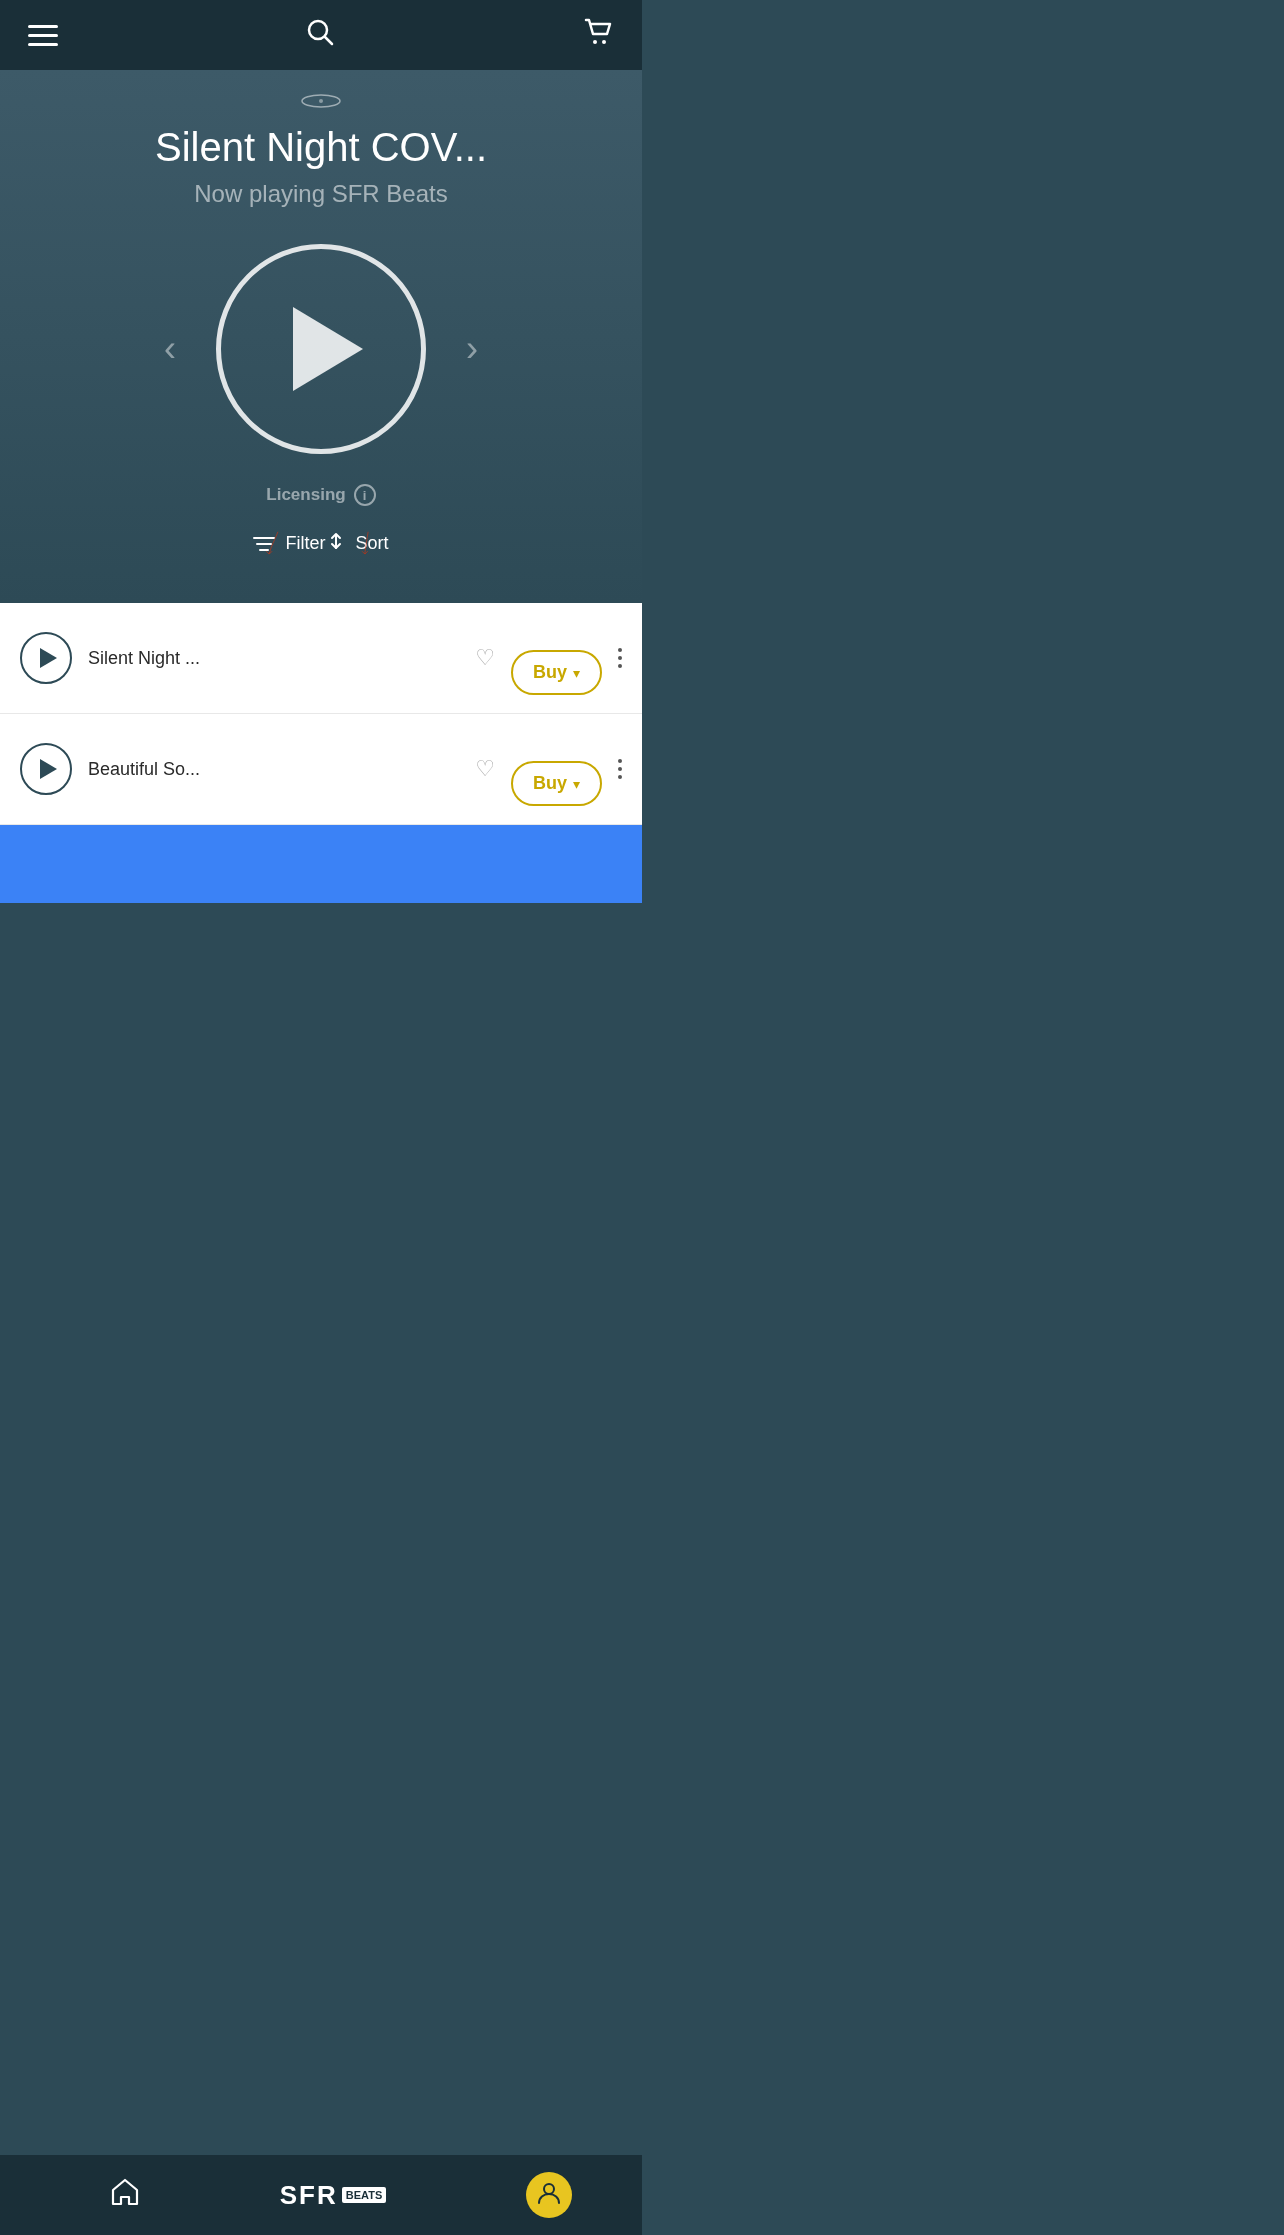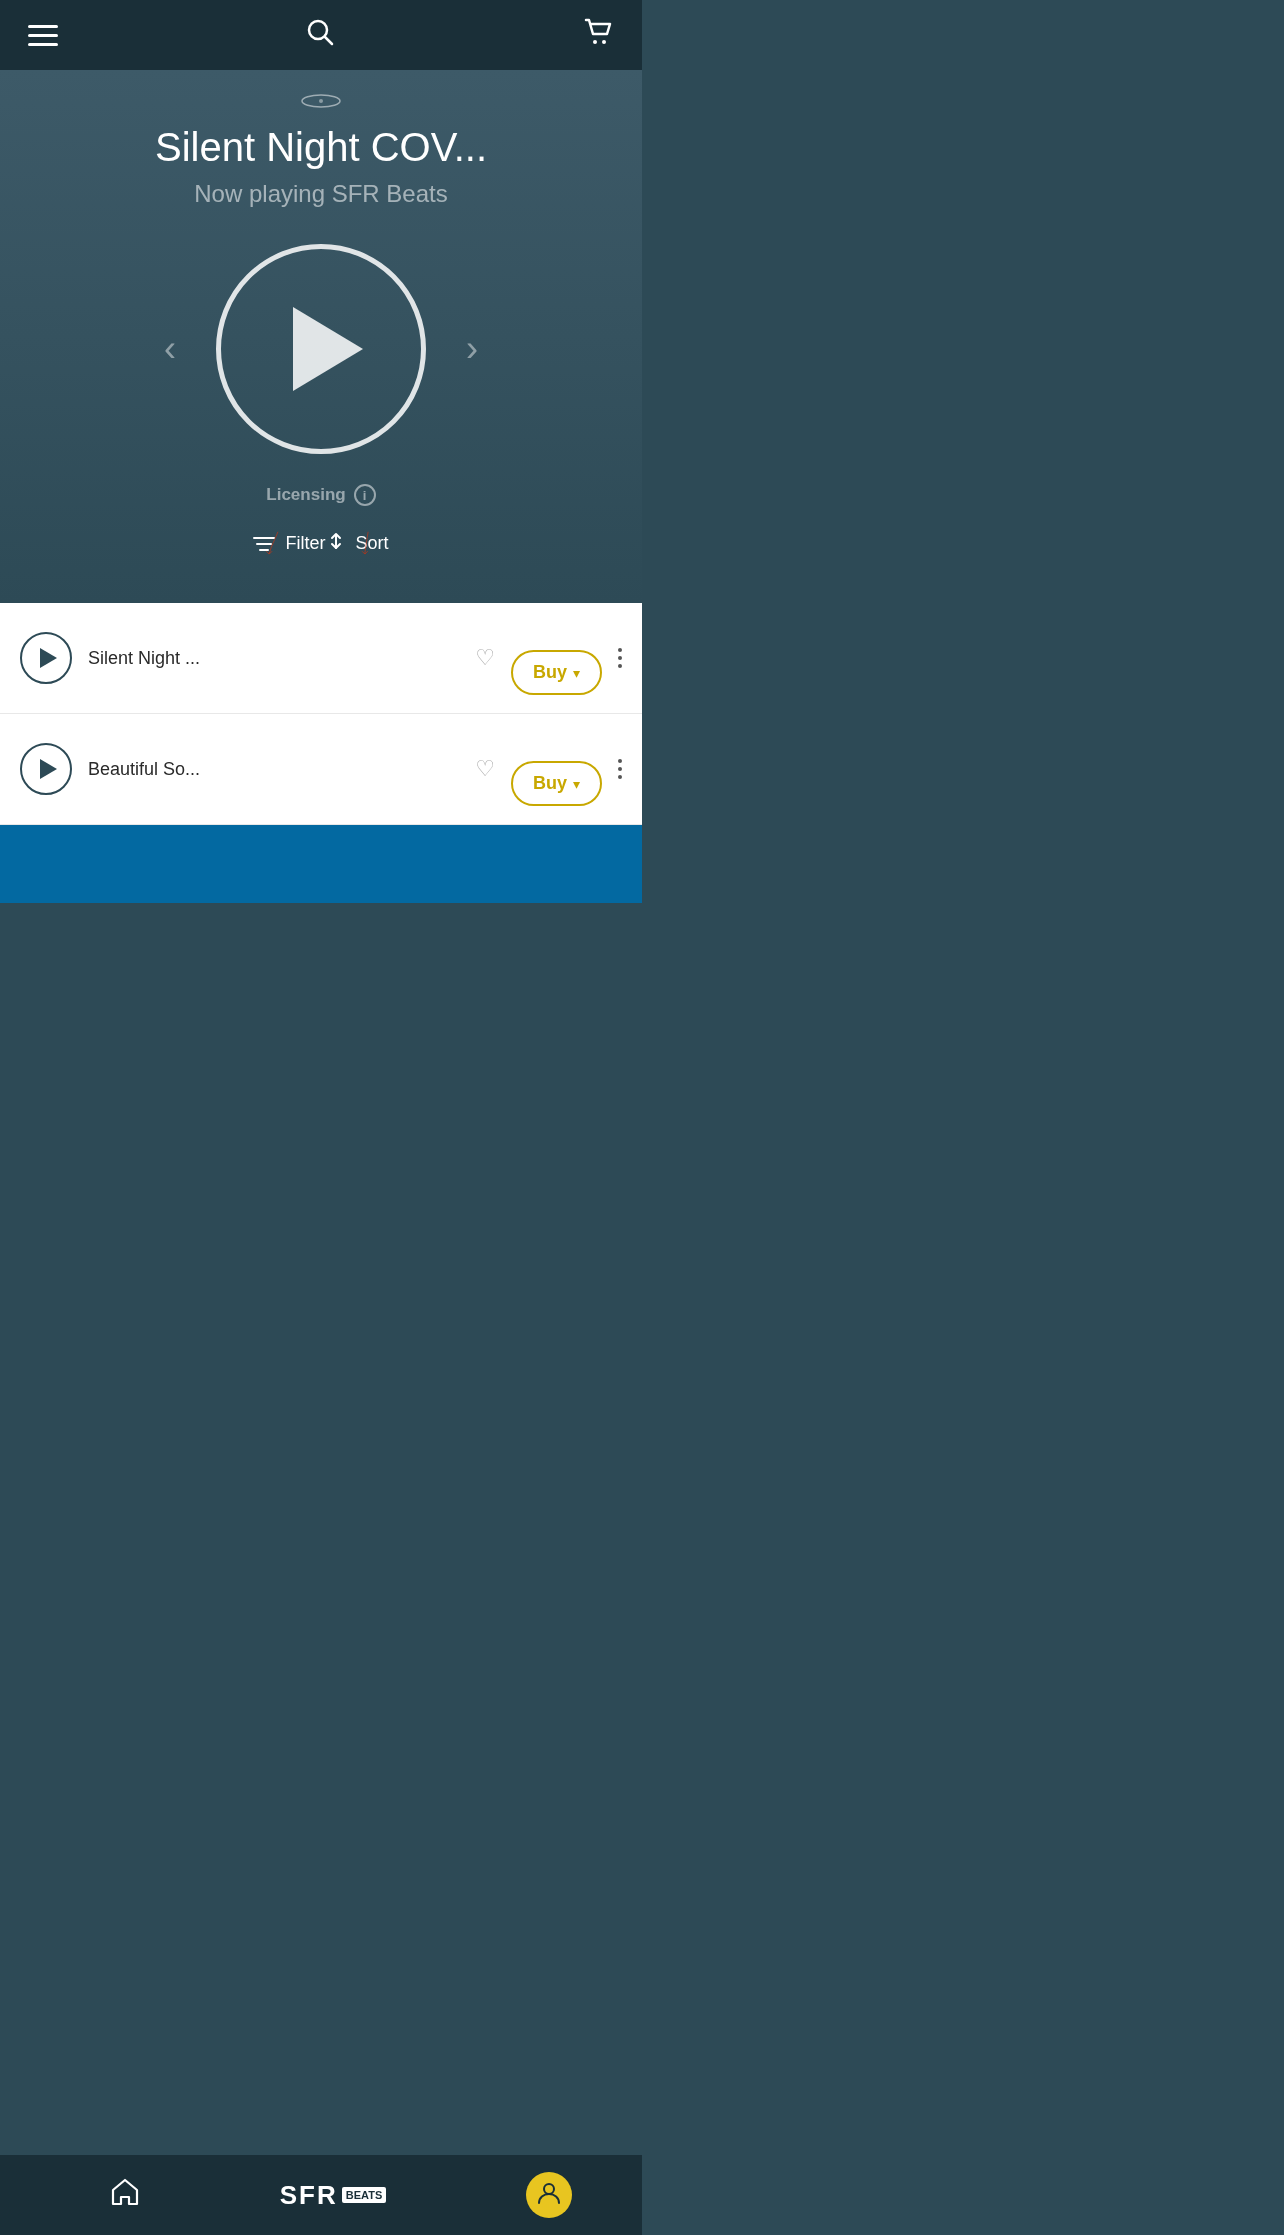--- a/index.html
+++ b/index.html
@@ -185,21 +185,21 @@
       border: none;
     }
 
     .sort-arrows-icon {
       color: white;
       font-size: 20px;
     }
 
     
     .track-list {
-      background: #0369a1;
+      background: #3b82f6;
       min-height: 300px;
     }
 
     .track-item {
       display: flex;
       align-items: center;
       padding: 18px 20px;
       background: white;
       border-bottom: 1px solid #e8e8e8;
       gap: 16px;

